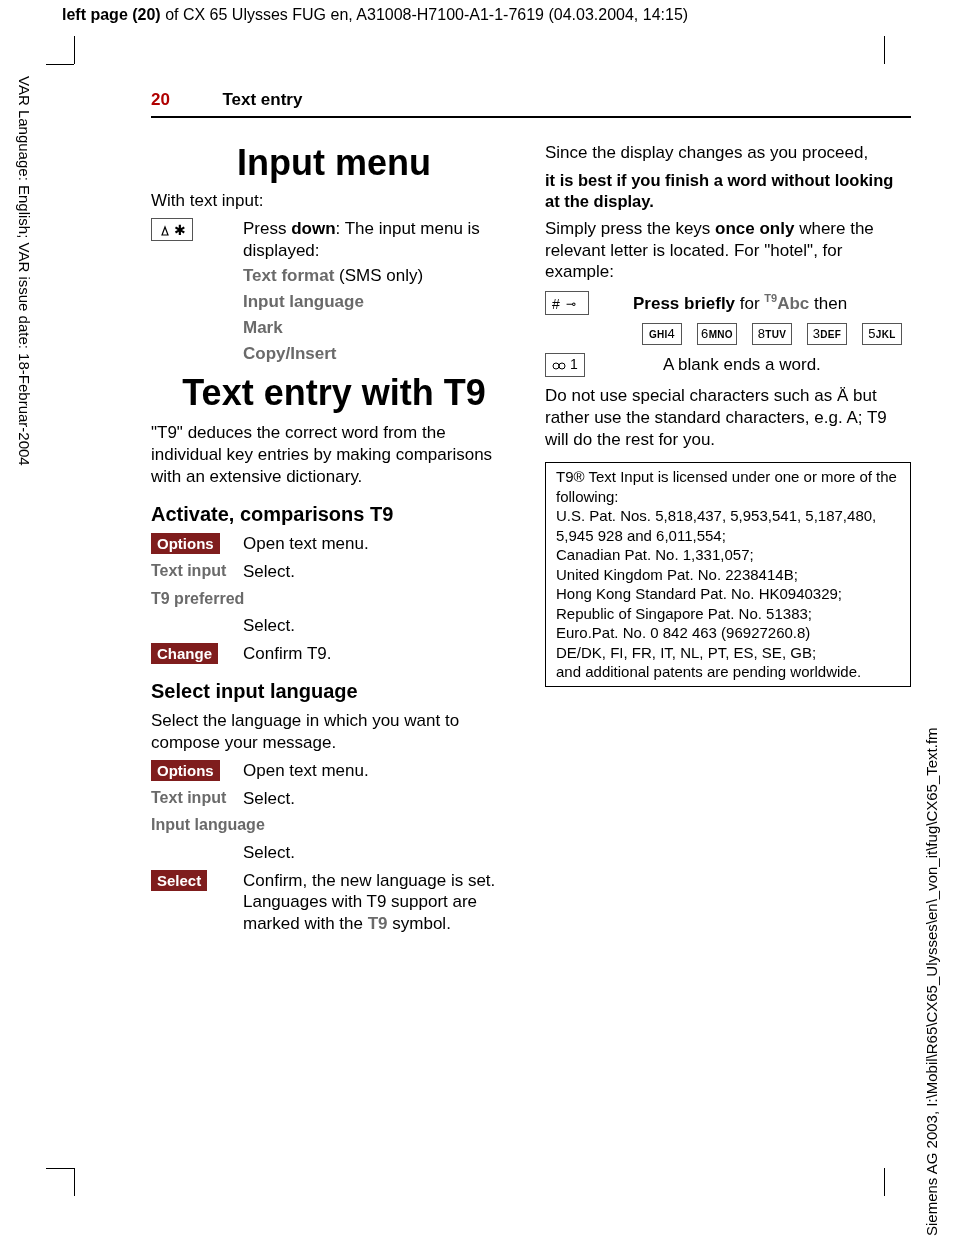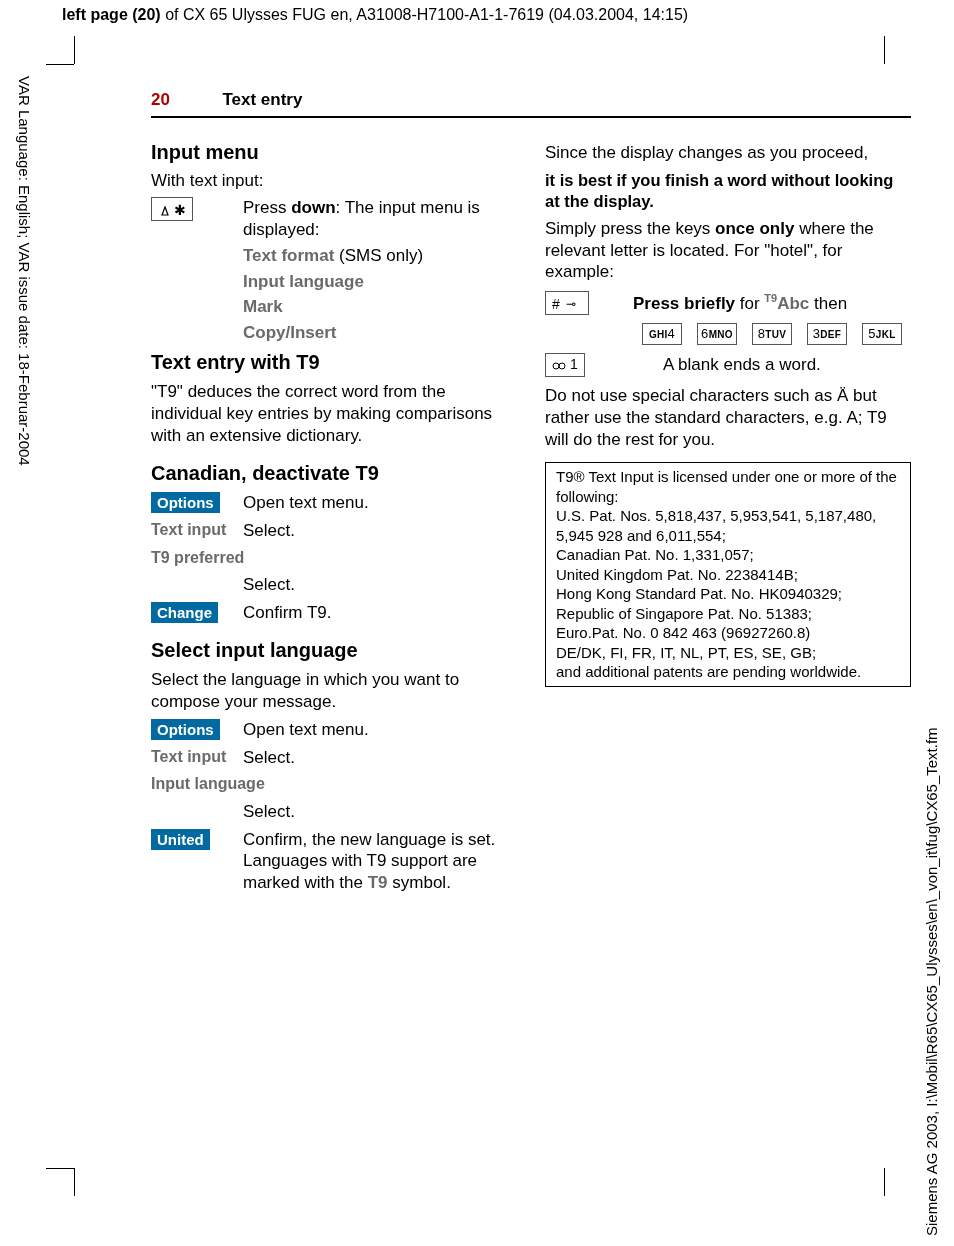--- a/index.html
+++ b/index.html
@@ -49,40 +49,40 @@
   }
   .running-head {
     border-bottom: 2px solid #000;
     padding-bottom: 6px;
     margin-bottom: 18px;
   }
   .running-head .num { font-weight: bold; font-size: 17px; color: #b00000; }
   .running-head .title { font-weight: bold; font-size: 17px; margin-left: 48px; }
   .columns { display: flex; gap: 28px; }
   .col { width: 366px; font-size: 17px; line-height: 1.28; }
-  h1 { font-size: 20px; font-weight: bold; margin: 4px 0 4px 0; }
+  h1 { font-size: 36px; font-weight: bold; margin: 4px 0 4px 0; text-align: center; }
   h2 { font-size: 20px; font-weight: bold; margin: 14px 0 6px 0; }
   .intro { margin-bottom: 6px; }
   .row { display: flex; align-items: flex-start; margin: 4px 0; }
   .keybox {
     border: 1.5px solid #555;
     padding: 1px 6px;
     font-size: 14px;
     min-width: 34px;
     text-align: center;
     display: inline-block;
     margin-right: 18px;
     line-height: 1.4;
   }
   .keycol { width: 92px; flex-shrink: 0; }
   .menucol { flex: 1; }
   .menu-list { color: #6a6a6a; font-weight: bold; margin: 4px 0 2px 0; }
   .menu-list .plain { color: #000; font-weight: normal; }
   .darkbtn {
-    background: #0369a1;
+    background: #7f1d1d;
     color: #fff;
     font-weight: bold;
     font-size: 15px;
     padding: 1px 6px;
     display: inline-block;
   }
   .steps .row { margin: 6px 0; }
   .steps .lab { width: 92px; flex-shrink: 0; font-weight: bold; color: #6a6a6a; font-size: 16px; }
   .steps .lab2 { width: 92px; flex-shrink: 0; }
   .steps .desc { flex: 1; }
@@ -159,21 +159,21 @@
           <div class="menu-list"><span>Text format</span><span class="plain"> (SMS only)</span></div>
           <div class="menu-list">Input language</div>
           <div class="menu-list">Mark</div>
           <div class="menu-list">Copy/Insert</div>
         </div>
       </div>
 
       <h1>Text entry with T9</h1>
       <div class="para">"T9" deduces the correct word from the individual key entries by making comparisons with an extensive dictionary.</div>
 
-      <h2>Canadian, deactivate T9</h2>
+      <h2>Activate, comparisons T9</h2>
       <div class="steps">
         <div class="row">
             <div class="lab2"><span class="darkbtn">Options</span></div>
             <div class="desc">Open text menu.</div>
           </div>
         <div class="row">
             <div class="lab">Text input</div>
             <div class="desc">Select.</div>
           </div>
         <div class="row">
@@ -201,21 +201,21 @@
             <div class="desc">Select.</div>
           </div>
         <div class="row">
             <div class="lab" style="width:auto">Input language</div>
           </div>
         <div class="row">
             <div class="lab2"></div>
             <div class="desc">Select.</div>
           </div>
         <div class="row">
-            <div class="lab2"><span class="darkbtn">United</span></div>
+            <div class="lab2"><span class="darkbtn">Select</span></div>
             <div class="desc"><span>Confirm, the new language is set. Languages with T9 support are marked with the </span><span style="font-weight:bold;color:#6a6a6a">T9</span><span> symbol.</span></div>
           </div>
       </div>
     </div>
 
     <div class="col">
       <div class="para">Since the display changes as you proceed,</div>
       <div class="para emph" style="font-size:16.5px">it is best if you finish a word without looking at the display.</div>
       <div class="para">
         <span>Simply press the keys </span><span class="emph">once only</span><span> where the relevant letter is located. For "hotel", for example:</span>

